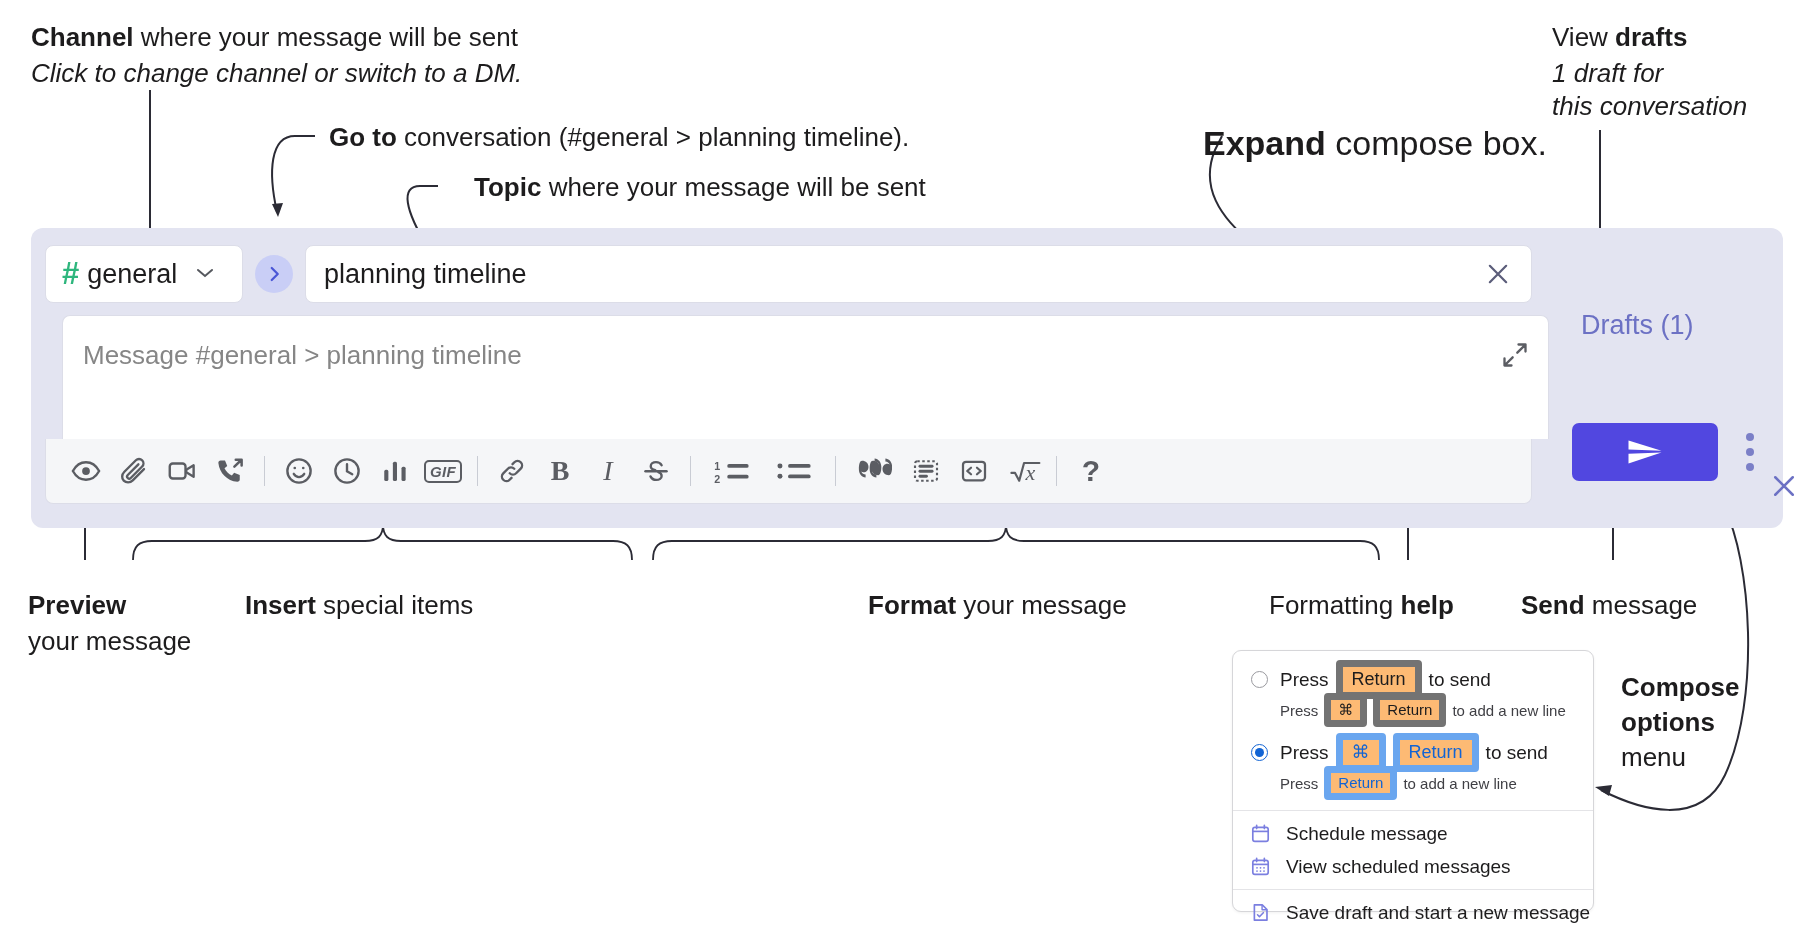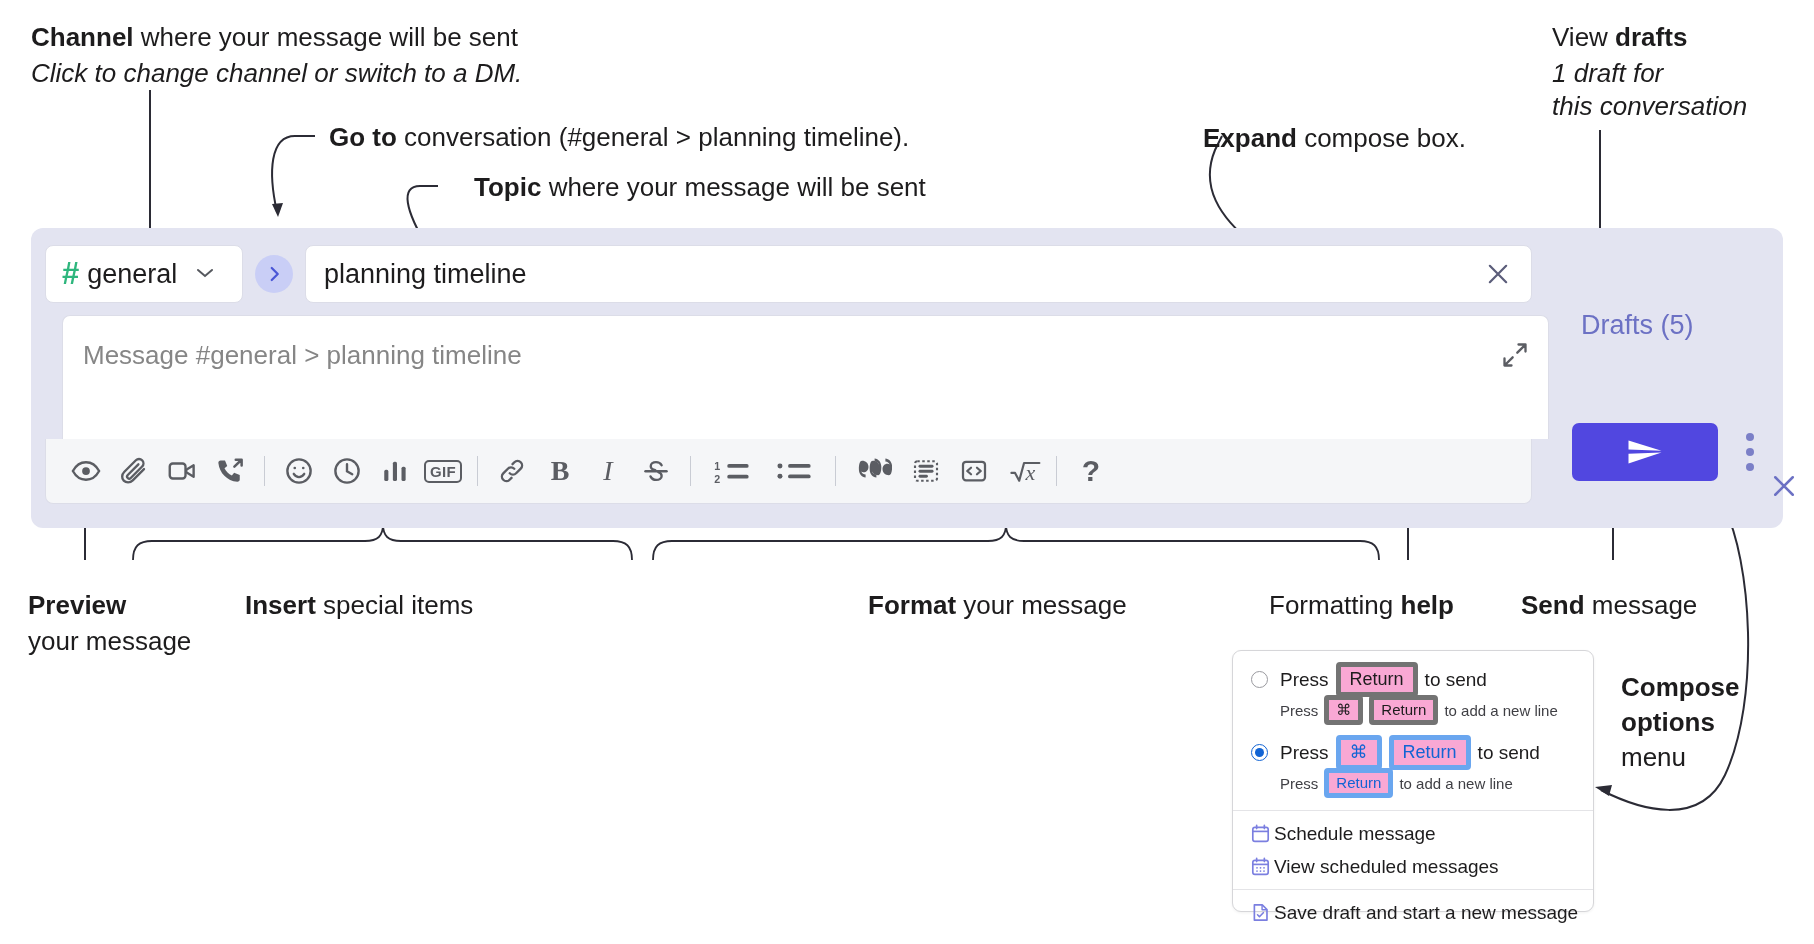--- a/index.html
+++ b/index.html
@@ -57,45 +57,45 @@
   
   #toolbar{
     position:absolute;left:0;top:196px;width:1487px;height:65px;
     background:#f5f6f8;border:1px solid #dcdde8;border-top:none;border-radius:0 0 8px 8px;
     display:flex;align-items:center;padding:0 16px;box-sizing:border-box;gap:0;
   }
   .tbBtn{width:48px;height:44px;display:flex;align-items:center;justify-content:center;cursor:pointer;color:#5b5d63;flex:none;}
   .tbSep{width:1px;height:30px;background:#c9ccd4;margin:0 10px;flex:none;}
   .gifBox{
     border:2.4px solid #5b5d63;border-radius:5px;font-size:15px;font-weight:700;
-    padding:1px 4px;letter-spacing:.4px;color:#5b5d63;font-family:"Liberation Sans",sans-serif;
+    padding:1px 4px;letter-spacing:.4px;color:#5b5d63;font-family:"Liberation Sans",sans-serif;font-style:italic;
   }
   .qmark{font-size:30px;font-weight:700;color:#5b5d63;line-height:1;}
   #panelClose{position:absolute;left:1735px;top:240px;width:36px;height:36px;cursor:pointer;
     display:flex;align-items:center;justify-content:center;}
 
   
   #popup{
     position:absolute;left:1232px;top:650px;width:362px;height:262px;
     background:#ffffff;border:1px solid #d6d6d9;border-radius:9px;box-sizing:border-box;
     box-shadow:0 1px 3px rgba(0,0,0,.06);
   }
   .radioRow{display:flex;align-items:center;padding:0 0 0 18px;height:33px;cursor:pointer;}
   .rad{width:17px;height:17px;border-radius:50%;border:1.6px solid #9a9a9f;box-sizing:border-box;margin-right:12px;flex:none;
        display:flex;align-items:center;justify-content:center;}
   .rad.on{border-color:#1264d4;}
   .rad.on i{width:9px;height:9px;border-radius:50%;background:#1264d4;display:block;}
   .rTitle{font-size:19px;color:#1d1c1d;display:flex;align-items:center;gap:7px;}
   .subRow{display:flex;align-items:center;font-size:15px;color:#3f3f44;padding-left:47px;height:28px;gap:6px;}
-  .key{border:5px solid #737373;border-radius:4px;padding:1px 7px;font-size:15px;color:#1d1c1d;background:#f9a8d4;line-height:1.25;}
+  .key{border:7px solid #737373;border-radius:4px;padding:1px 7px;font-size:15px;color:#1d1c1d;background:#fdba74;line-height:1.25;}
   .key.big{font-size:18px;padding:1px 9px;}
   .key.blue{border-color:#6aa6ef;color:#1264d4;}
   .key.blue.big{color:#1264d4;}
   .menuDiv{height:1px;background:#e4e4e7;margin:6px 0;}
-  .menuRow{display:flex;align-items:center;gap:3px;height:33px;padding-left:17px;font-size:19px;color:#1d1c1d;cursor:pointer;}
+  .menuRow{display:flex;align-items:center;gap:15px;height:33px;padding-left:17px;font-size:19px;color:#1d1c1d;cursor:pointer;}
   .menuRow svg{flex:none;}
 </style>
 </head>
 <body>
 
 <svg id="lines" viewBox="0 0 1814 944" fill="none" stroke="#2b2b35" stroke-width="2">
 
   <path d="M150,90 L150,247"></path>
     <path d="M145,238 L150,250 L155,238 Z" fill="#2b2b35" stroke="none"></path>
 
@@ -134,21 +134,21 @@
 </div>
 
 <div class="ann" style="left:329px;top:122px;font-size:26px;">
   <b>Go to</b><span> conversation (#general &gt; planning timeline).</span>
 </div>
 
 <div class="ann" style="left:474px;top:172px;font-size:26px;">
   <b>Topic</b><span> where your message will be sent</span>
 </div>
 
-<div class="ann" style="left:1203px;top:123px;font-size:26px;text-align:center;">
+<div class="ann" style="left:1203px;top:123px;font-size:34px;text-align:center;">
   <b>Expand</b><span> compose box.</span>
 </div>
 
 <div class="ann" style="left:1552px;top:22px;font-size:26px;">
   <div><span>View </span><b>drafts</b></div>
   <div style="margin-top:4px;"><i>1 draft for</i></div>
   <div style="margin-top:2px;"><i>this conversation</i></div>
 </div>
 
 <div class="ann" style="left:28px;top:590px;font-size:26px;">
@@ -359,21 +359,21 @@
         <span style="margin-left:-17px;margin-top:4px;font-size:22px;font-style:italic;color:#5b5d63;font-family:'Liberation Serif',serif;">x</span>
       </div>
       <div class="tbSep"></div>
 
       <div class="tbBtn">
         <span class="qmark">?</span>
       </div>
     </div>
   </div>
 
-  <div style="position:absolute;left:1550px;top:82px;font-size:27px;color:#6c71c4;cursor:pointer;">Drafts (5)</div>
+  <div style="position:absolute;left:1550px;top:82px;font-size:27px;color:#6c71c4;cursor:pointer;">Drafts (1)</div>
 
   <div style="position:absolute;left:1541px;top:195px;width:146px;height:58px;background:#5147e0;border-radius:7px;display:flex;align-items:center;justify-content:center;cursor:pointer;">
     <svg width="40" height="30" viewBox="0 0 26 20" fill="#ffffff">
       <path d="M2 2.4 L24 9.2 L2 8.4 Z"></path>
       <path d="M2 11.2 L24 10.4 L2 17.6 Z"></path>
     </svg>
   </div>
 
   <div style="position:absolute;left:1706px;top:198px;width:26px;height:52px;display:flex;flex-direction:column;align-items:center;justify-content:center;gap:7px;cursor:pointer;">
     <span style="width:8px;height:8px;border-radius:50%;background:#7b7fc7;display:block;"></span>

